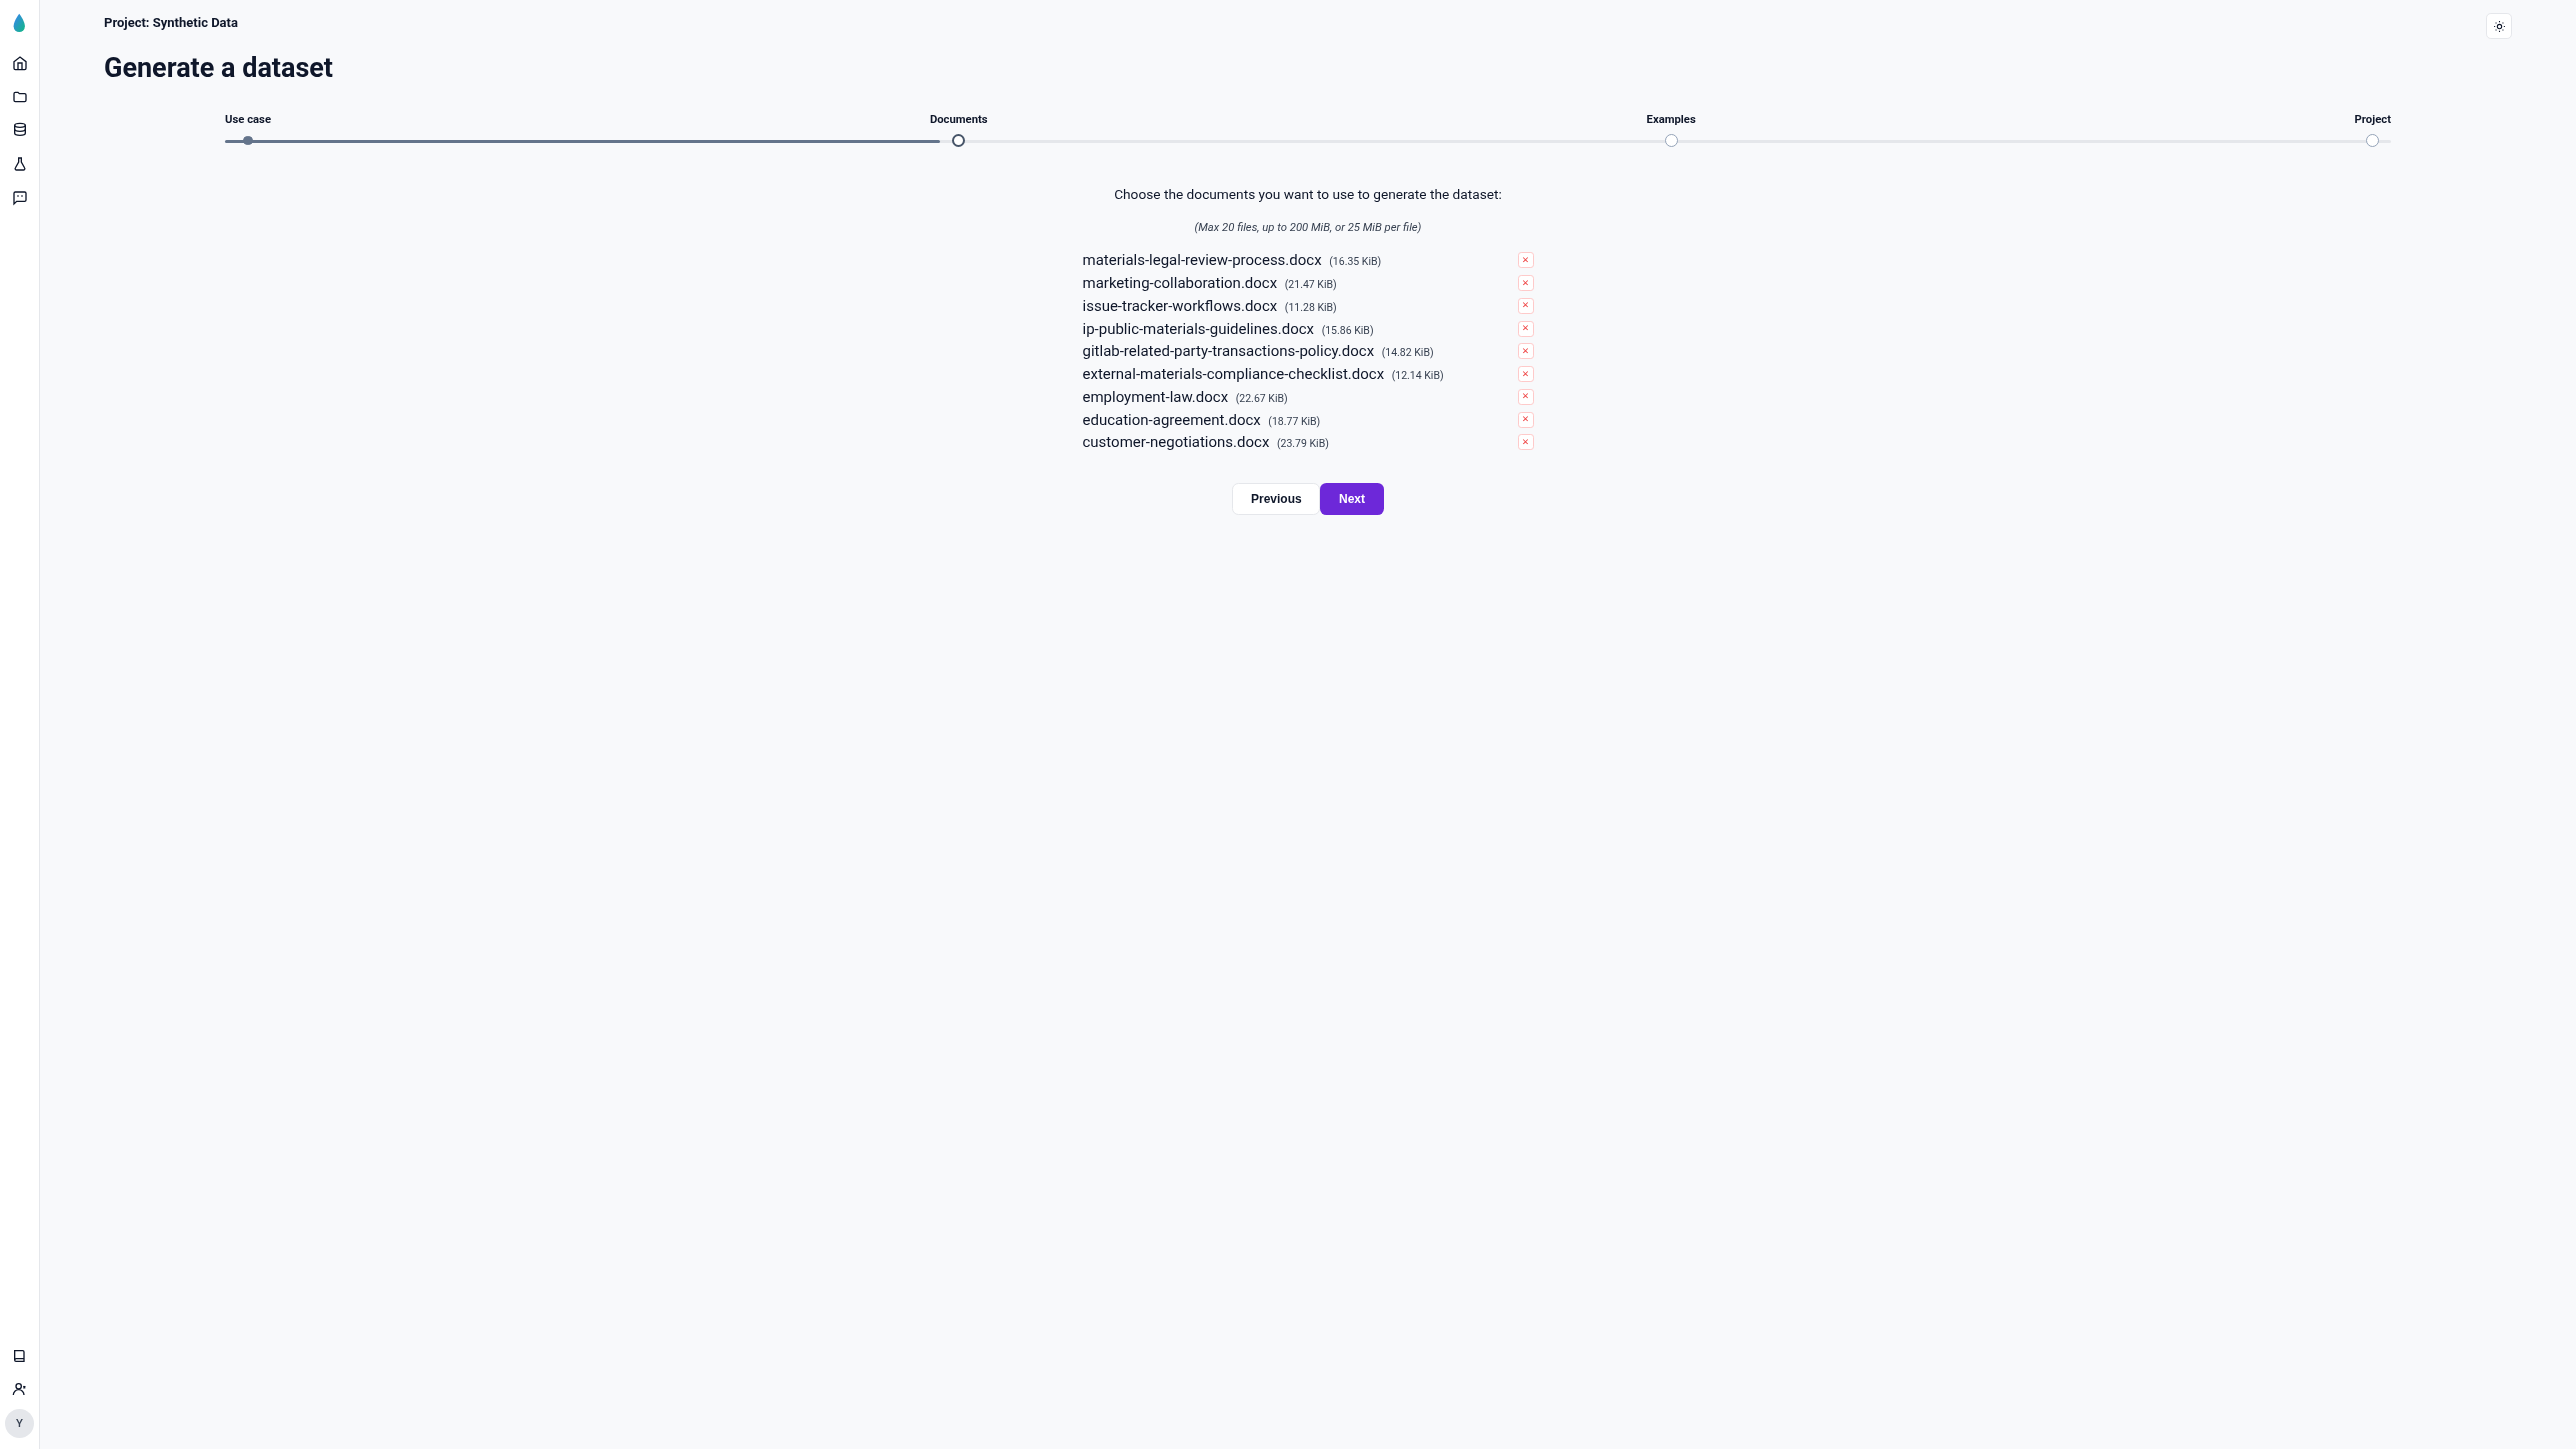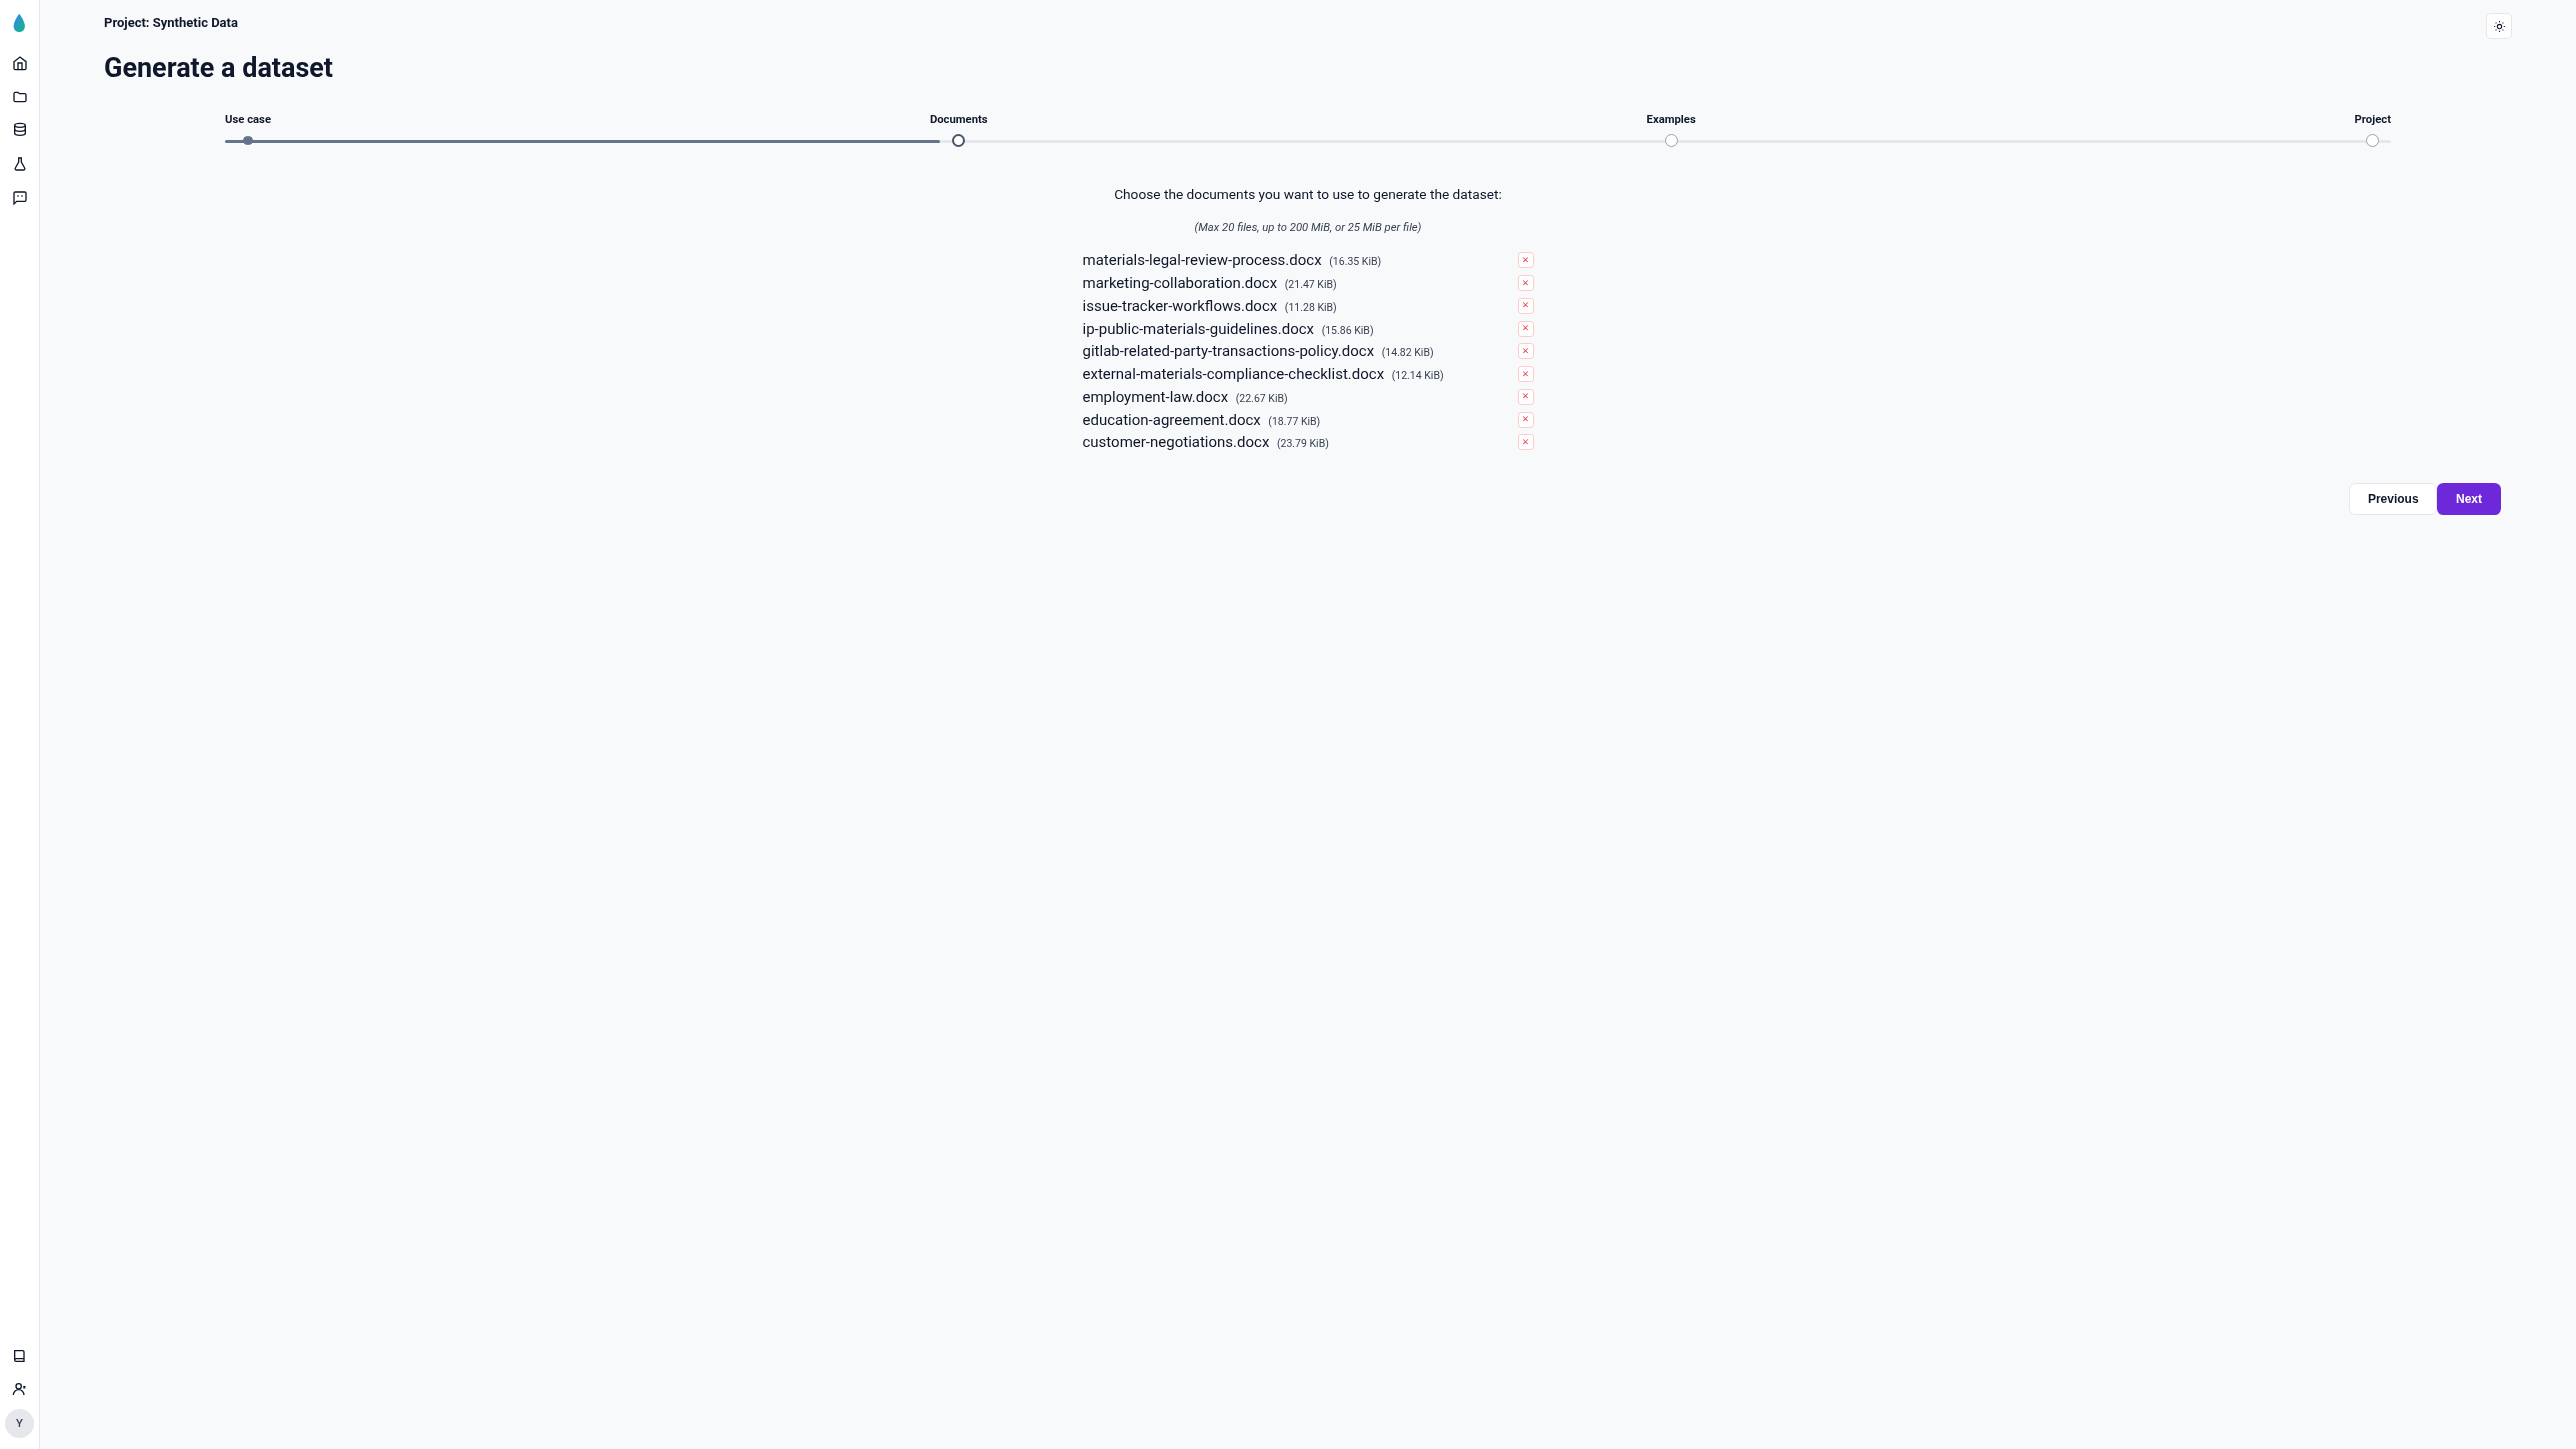--- a/index.html
+++ b/index.html
@@ -30,21 +30,21 @@
 .dropzone svg { width: 29px; height: 26px; stroke: #475569; stroke-width: 2; fill: none; margin-bottom: 11.3px; }
 .dropzone-text { font-size: 13.7px; font-weight: 500; margin-bottom: 3.2px; }
 .dropzone-or { font-size: 12px; margin-bottom: 9.7px; }
 .select-btn { background: #fff; border: 0.8px solid #e5e7eb; border-radius: 4.8px; padding: 7.2px 14.5px; font-size: 11.3px; font-weight: 600; cursor: pointer; }
 .hint { font-style: italic; font-size: 11.3px; color: #374151; margin-bottom: 14.5px; }
 .file-list { text-align: left; }
 .file-row { display: flex; align-items: center; justify-content: space-between; padding: 2.4px 0; }
 .file-name { font-size: 15px; }
 .file-size { font-size: 10.5px; color: #374151; margin-left: 4.8px; }
 .file-remove { width: 16px; height: 16px; border: 0.8px solid #fecaca; border-radius: 3.2px; background: #fff; color: #ef4444; cursor: pointer; display: flex; align-items: center; justify-content: center; font-size: 8.9px; line-height: 1; }
-.footer { display: flex; justify-content: flex-end; margin-top: 29px; padding: 0 11.3px; }
+.footer { display: flex; justify-content: center; margin-top: 29px; padding: 0 11.3px; }
 .btn { padding: 8px 17.7px; border-radius: 6.4px; font-size: 12px; font-weight: 600; cursor: pointer; border: 0.8px solid transparent; }
 .btn-secondary { background: #fff; border-color: #e5e7eb; color: #0f172a; }
 .btn-primary { background: #6d28d9; color: #fff; }
 </style>
 </head>
 <body>
 
 <div class="app">
   <nav class="sidebar">
     <div class="logo">

